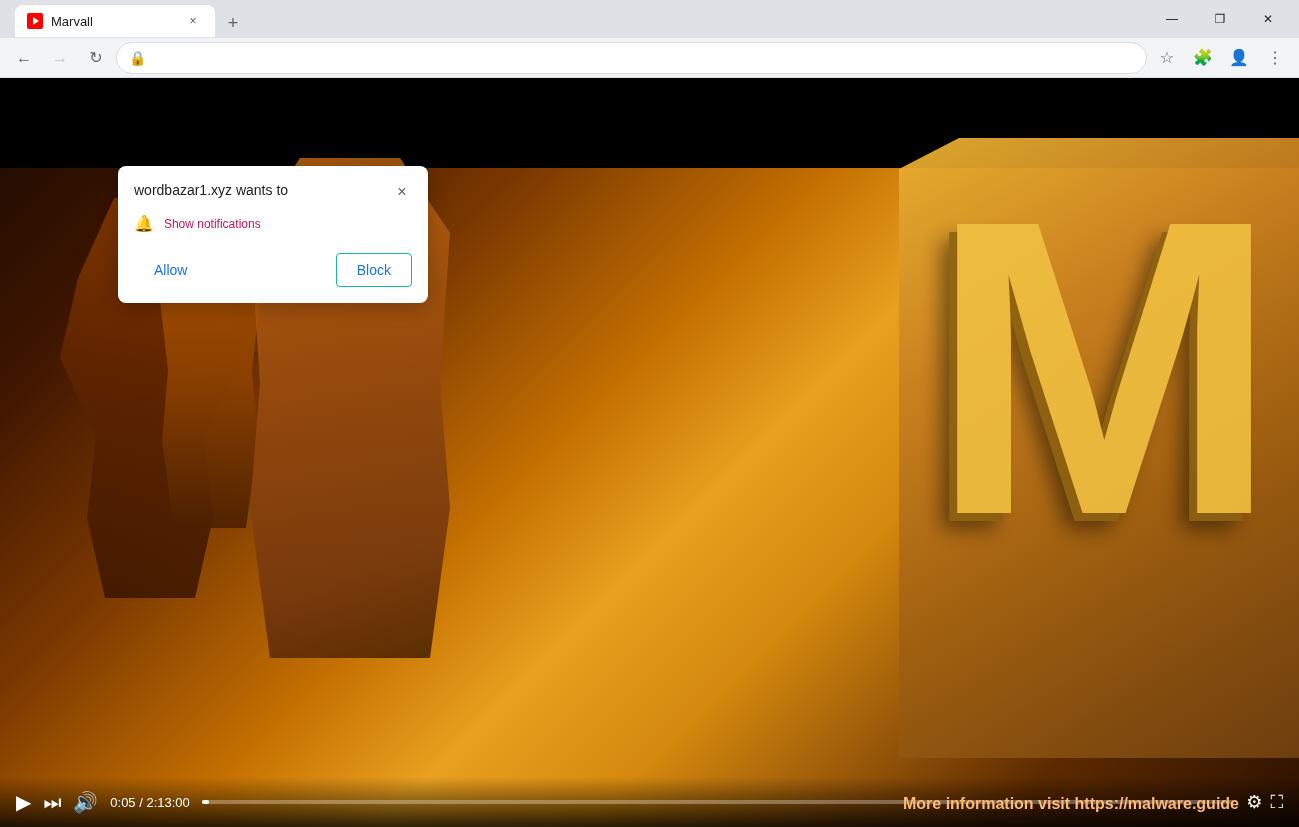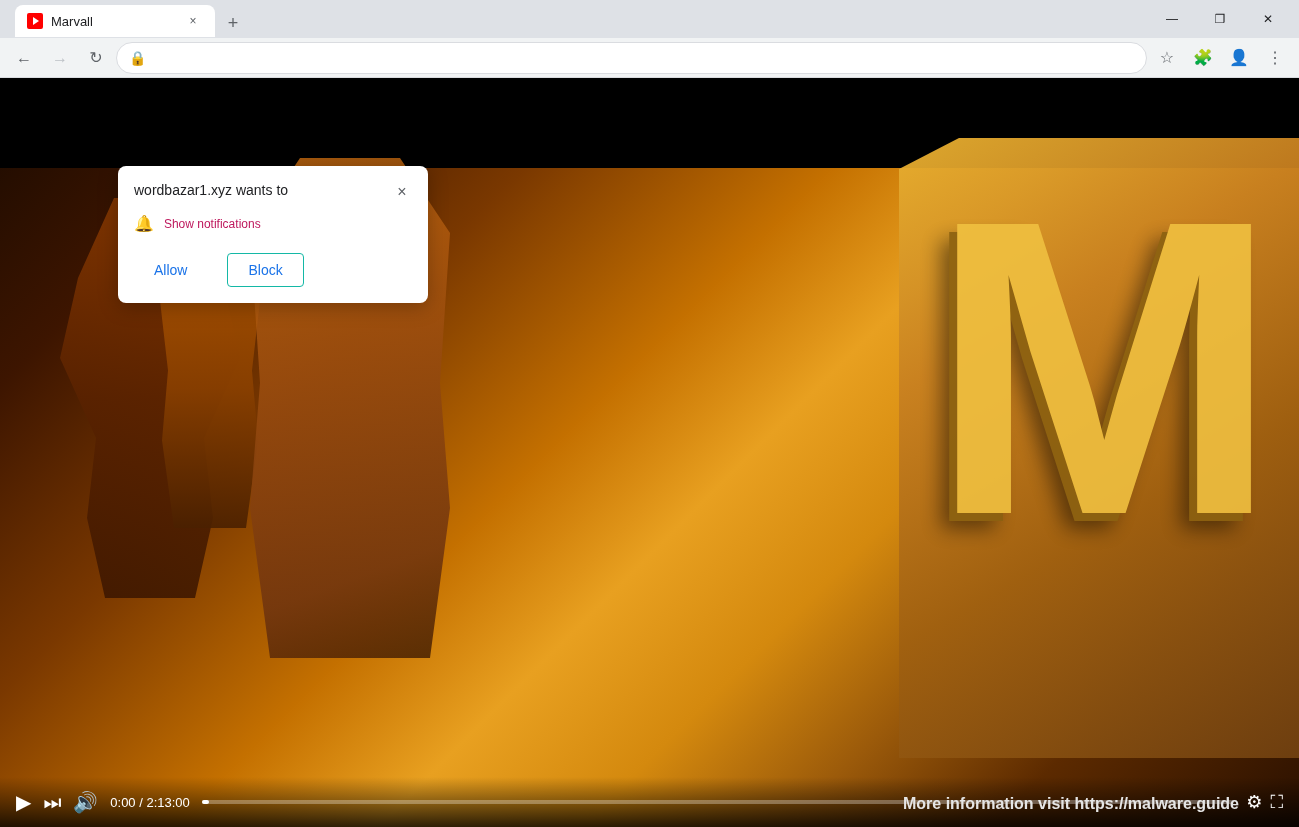--- a/index.html
+++ b/index.html
@@ -49,35 +49,35 @@
 
     
     .big-m { position: absolute; right: 20px; top: 80px; font-size: 420px; font-weight: 900; color: #f0c040; opacity: 0.9; font-family: Arial Black, sans-serif; line-height: 1; text-shadow: -8px 8px 0 #8a6010, -16px 16px 20px rgba(0,0,0,0.5); }
 
     
     .video-controls { position: absolute; bottom: 0; left: 0; right: 0; height: 50px; display: flex; align-items: center; padding: 0 16px; gap: 12px; background: linear-gradient(to top, rgba(0,0,0,0.8), transparent); }
     .ctrl-btn { color: #fff; cursor: pointer; font-size: 20px; display: flex; align-items: center; }
     .time-display { color: #fff; font-size: 13px; }
     .progress-bar-container { flex: 1; height: 4px; background: rgba(255,255,255,0.3); border-radius: 2px; cursor: pointer; }
     .progress-bar-fill { height: 100%; width: 0.7%; background: #fff; border-radius: 2px; }
-    .watermark-text { position: absolute; bottom: 14px; right: 60px; font-size: 16px; font-weight: bold; color: #e5e5e5; }
+    .watermark-text { position: absolute; bottom: 14px; right: 60px; font-size: 16px; font-weight: bold; color: #fdba74; }
 
     
     .bottom-right-icons { display: flex; gap: 8px; align-items: center; }
     .br-icon { color: #fff; font-size: 18px; cursor: pointer; }
 
     
     .notification-popup { position: absolute; top: 88px; left: 118px; width: 310px; background: #fff; border-radius: 8px; box-shadow: 0 4px 20px rgba(0,0,0,0.25); padding: 16px; z-index: 100; }
     .popup-header { display: flex; justify-content: space-between; align-items: flex-start; margin-bottom: 12px; }
     .popup-title { font-size: 14px; color: #202124; font-weight: 400; }
     .popup-close { width: 20px; height: 20px; display: flex; align-items: center; justify-content: center; cursor: pointer; color: #5f6368; font-size: 16px; border-radius: 50%; }
     .popup-notification-row { display: flex; align-items: center; gap: 10px; margin-bottom: 20px; }
     .bell-icon { font-size: 16px; color: #5f6368; }
     .notification-label { font-size: 12px; color: #be185d; }
-    .popup-buttons { display: flex; justify-content: flex-start; gap: 20px; }
+    .popup-buttons { display: flex; justify-content: space-between; gap: 20px; }
     .popup-btn { padding: 8px 20px; border-radius: 4px; font-size: 14px; cursor: pointer; border: none; }
     .btn-allow { background: transparent; color: #1a73e8; font-weight: 500; }
     .btn-block { background: transparent; color: #1a73e8; font-weight: 500; border: 1px solid #14b8a6; }
   </style>
 </head>
 <body>
 
 <div class="chrome-window">
 
   <div class="title-bar">
@@ -142,21 +142,21 @@
       <div class="popup-buttons">
         <button class="popup-btn btn-allow">Allow</button>
         <button class="popup-btn btn-block">Block</button>
       </div>
     </div>
 
     <div class="video-controls">
       <span class="ctrl-btn">▶</span>
       <span class="ctrl-btn">⏭</span>
       <span class="ctrl-btn">🔊</span>
-      <span class="time-display">0:00 / 2:13:00</span>
+      <span class="time-display">0:05 / 2:13:00</span>
       <div class="progress-bar-container">
         <div class="progress-bar-fill"></div>
       </div>
       <div class="bottom-right-icons">
         <span class="br-icon">⚙</span>
         <span class="br-icon">⛶</span>
       </div>
     </div>
 
     <div class="watermark-text">More information visit https://malware.guide</div>

